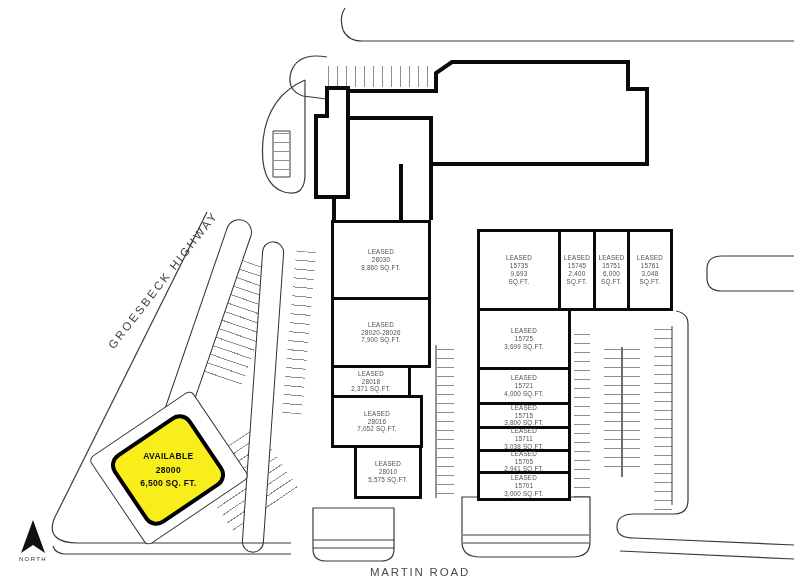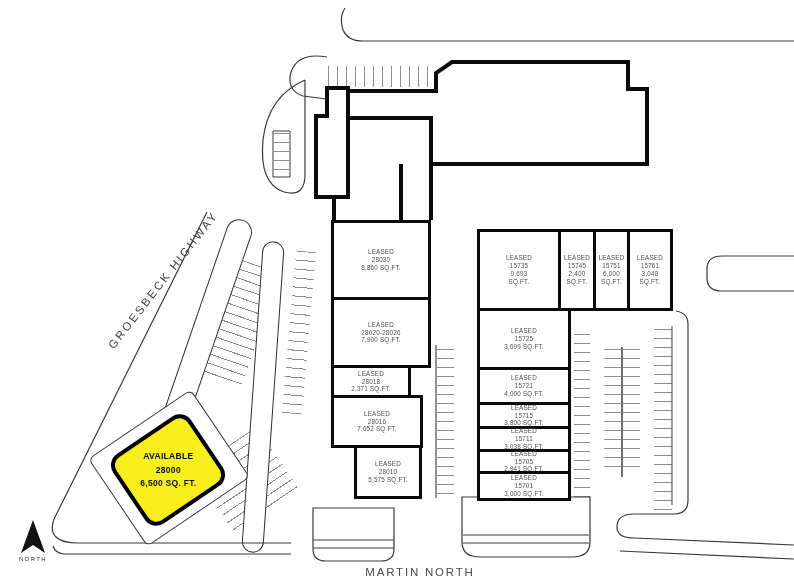--- a/index.html
+++ b/index.html
@@ -166,16 +166,16 @@
   <div class="pad"></div>
   <div class="avail">
     <div class="avail-label">
       <div>AVAILABLE</div>
       <div>28000</div>
       <div>6,500 SQ. FT.</div>
     </div>
   </div>
 
   <div class="road-label" id="groesbeck">GROESBECK HIGHWAY</div>
-  <div class="road-label" id="martin">MARTIN NORTH</div>
+  <div class="road-label" id="martin">MARTIN ROAD</div>
   <div id="northlbl">NORTH</div>
 
 </div>
 
 </body></html>

